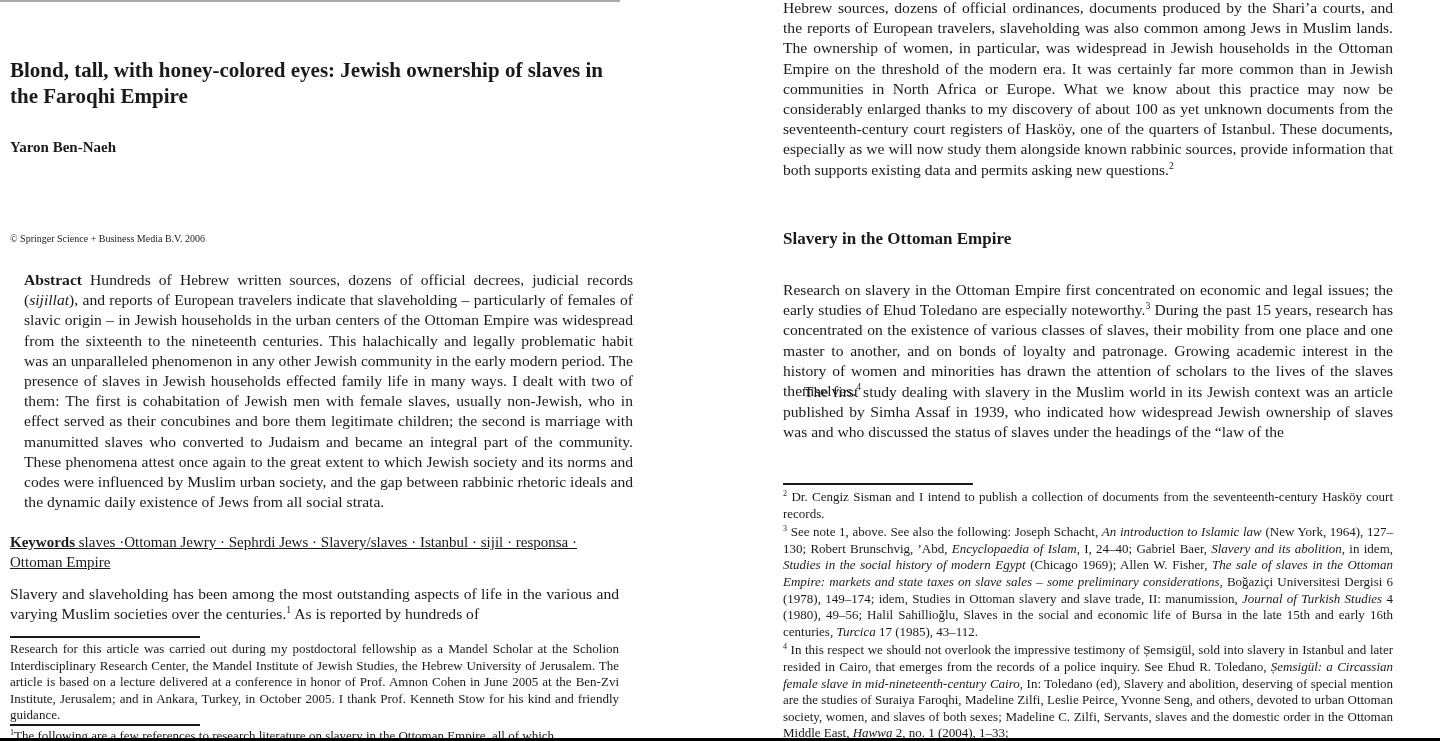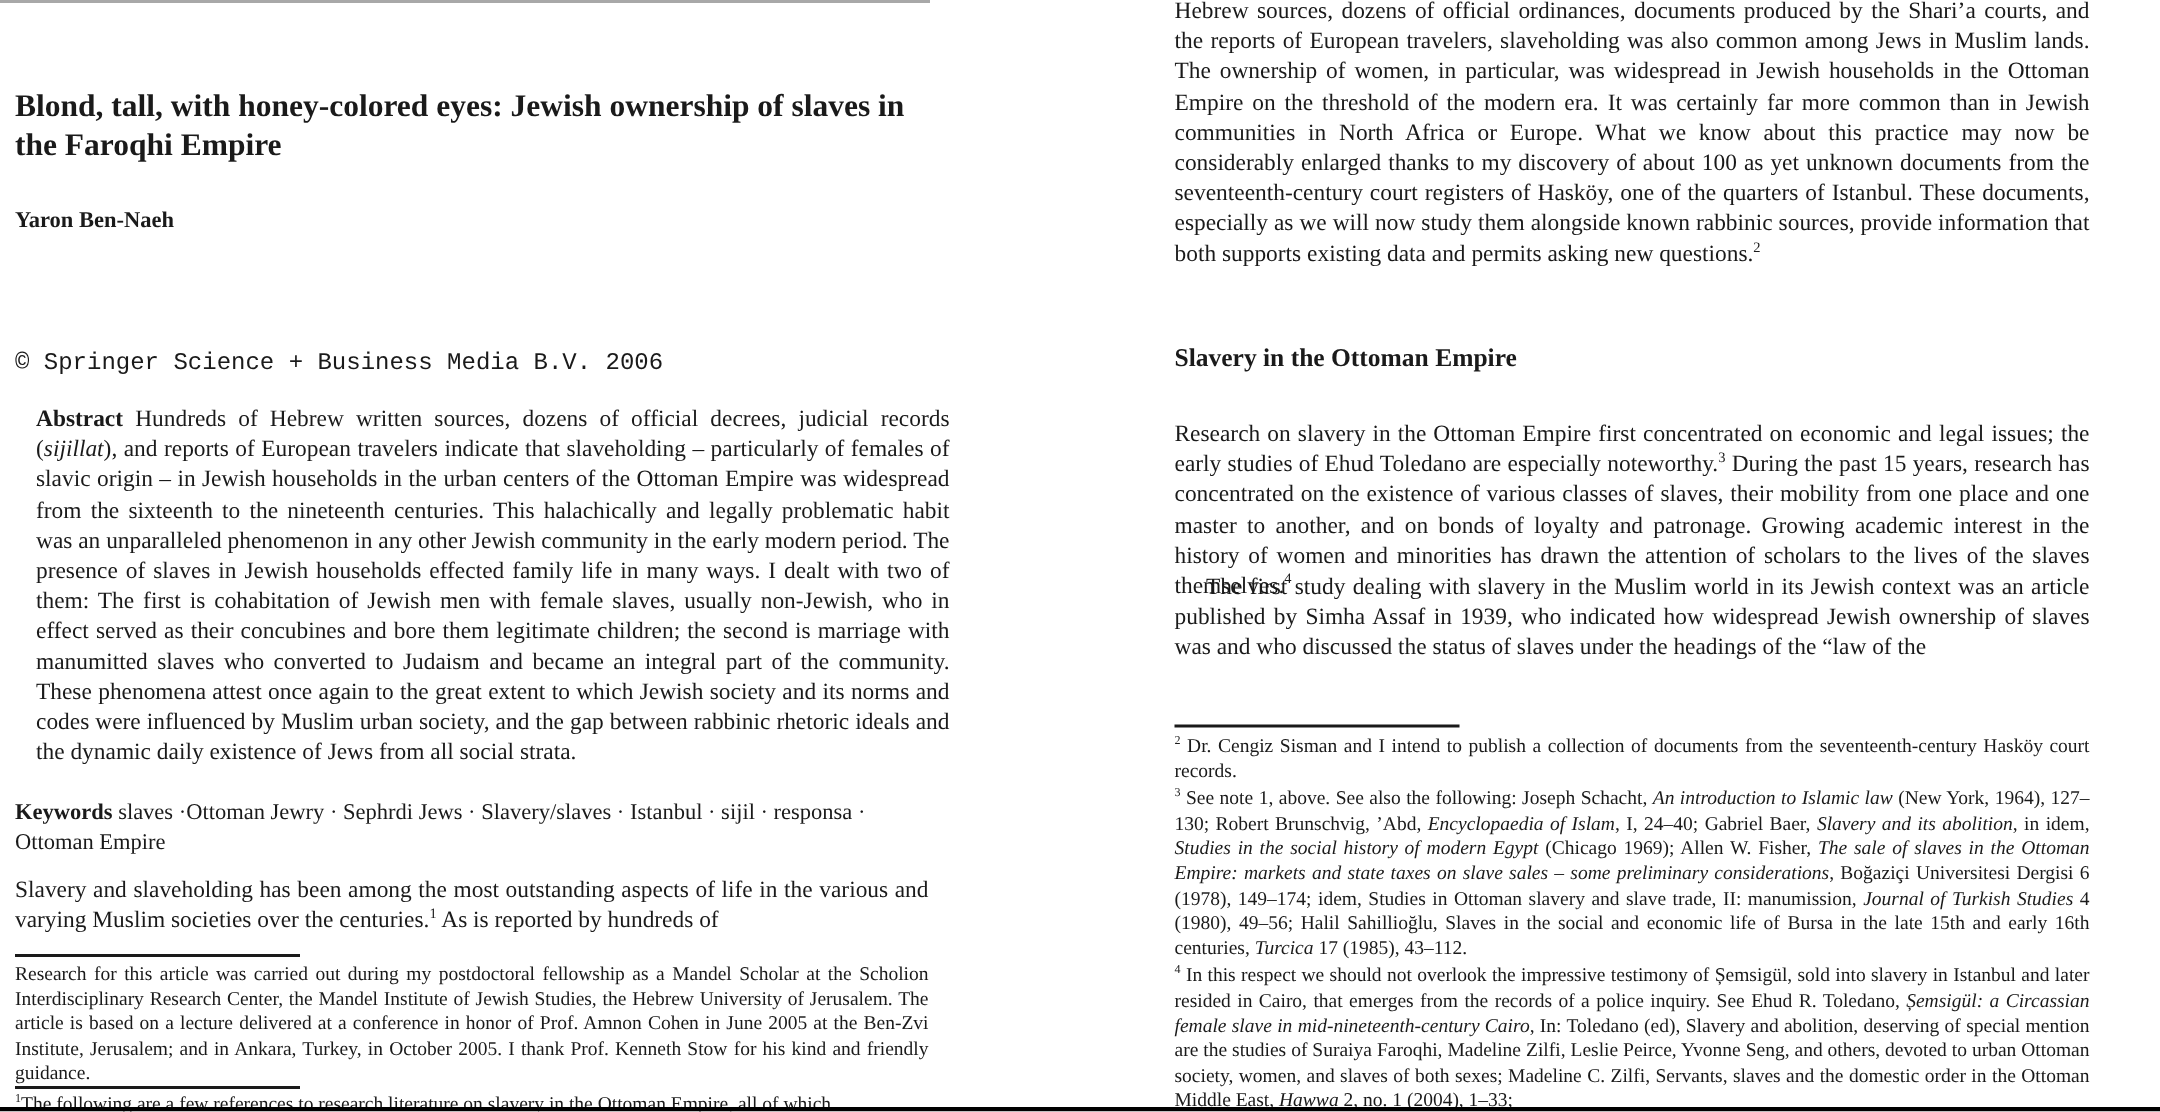--- a/index.html
+++ b/index.html
@@ -12,25 +12,25 @@
   #left-page { left: 0; width: 640px; height: 741px; }
   #right-page { left: 770px; width: 670px; height: 662px; }
 
   .top-rule { position: absolute; left: 0; top: 0; width: 620px; height: 2px; background: #a8a8a8; }
 
   .title {
     position: absolute; left: 10px; top: 57px; width: 600px;
     font-weight: bold; font-size: 21px; line-height: 26px; margin: 0;
   }
   .author { position: absolute; left: 10px; top: 139px; font-weight: bold; font-size: 15px; margin: 0; }
-  .copyright { position: absolute; left: 10px; top: 233px; font-size: 16px; margin: 0; font-family: Liberation Mono, monospace; }
+  .copyright { position: absolute; left: 10px; top: 233px; font-size: 10px; margin: 0; }
 
   .body-text { font-size: 15.6px; line-height: 20.2px; text-align: justify; margin: 0; }
   .abstract { position: absolute; left: 24px; top: 270px; width: 609px; }
-  .keywords { position: absolute; left: 10px; top: 532px; width: 609px; font-size: 15px; line-height: 20px; text-align: left; }
+  .keywords { position: absolute; left: 10px; top: 532px; width: 609px; font-size: 15px; line-height: 20px; text-align: left; text-decoration: underline; }
   .intro { position: absolute; left: 10px; top: 584px; width: 609px; }
 
   .fn-rule { position: absolute; height: 1.5px; background: #1a1a1a; }
   .fn-text { font-size: 13px; line-height: 16.6px; text-align: justify; margin: 0; }
   .ack { position: absolute; left: 10px; top: 641px; width: 609px; }
   .fn1 { position: absolute; left: 10px; top: 728px; width: 609px; white-space: nowrap; overflow: hidden; }
 
   .r-para1 { position: absolute; left: 13px; top: -2px; width: 610px; }
   .section-heading { position: absolute; left: 13px; top: 229px; font-weight: bold; font-size: 17px; margin: 0; }
   .r-para2 { position: absolute; left: 13px; top: 280px; width: 610px; }

